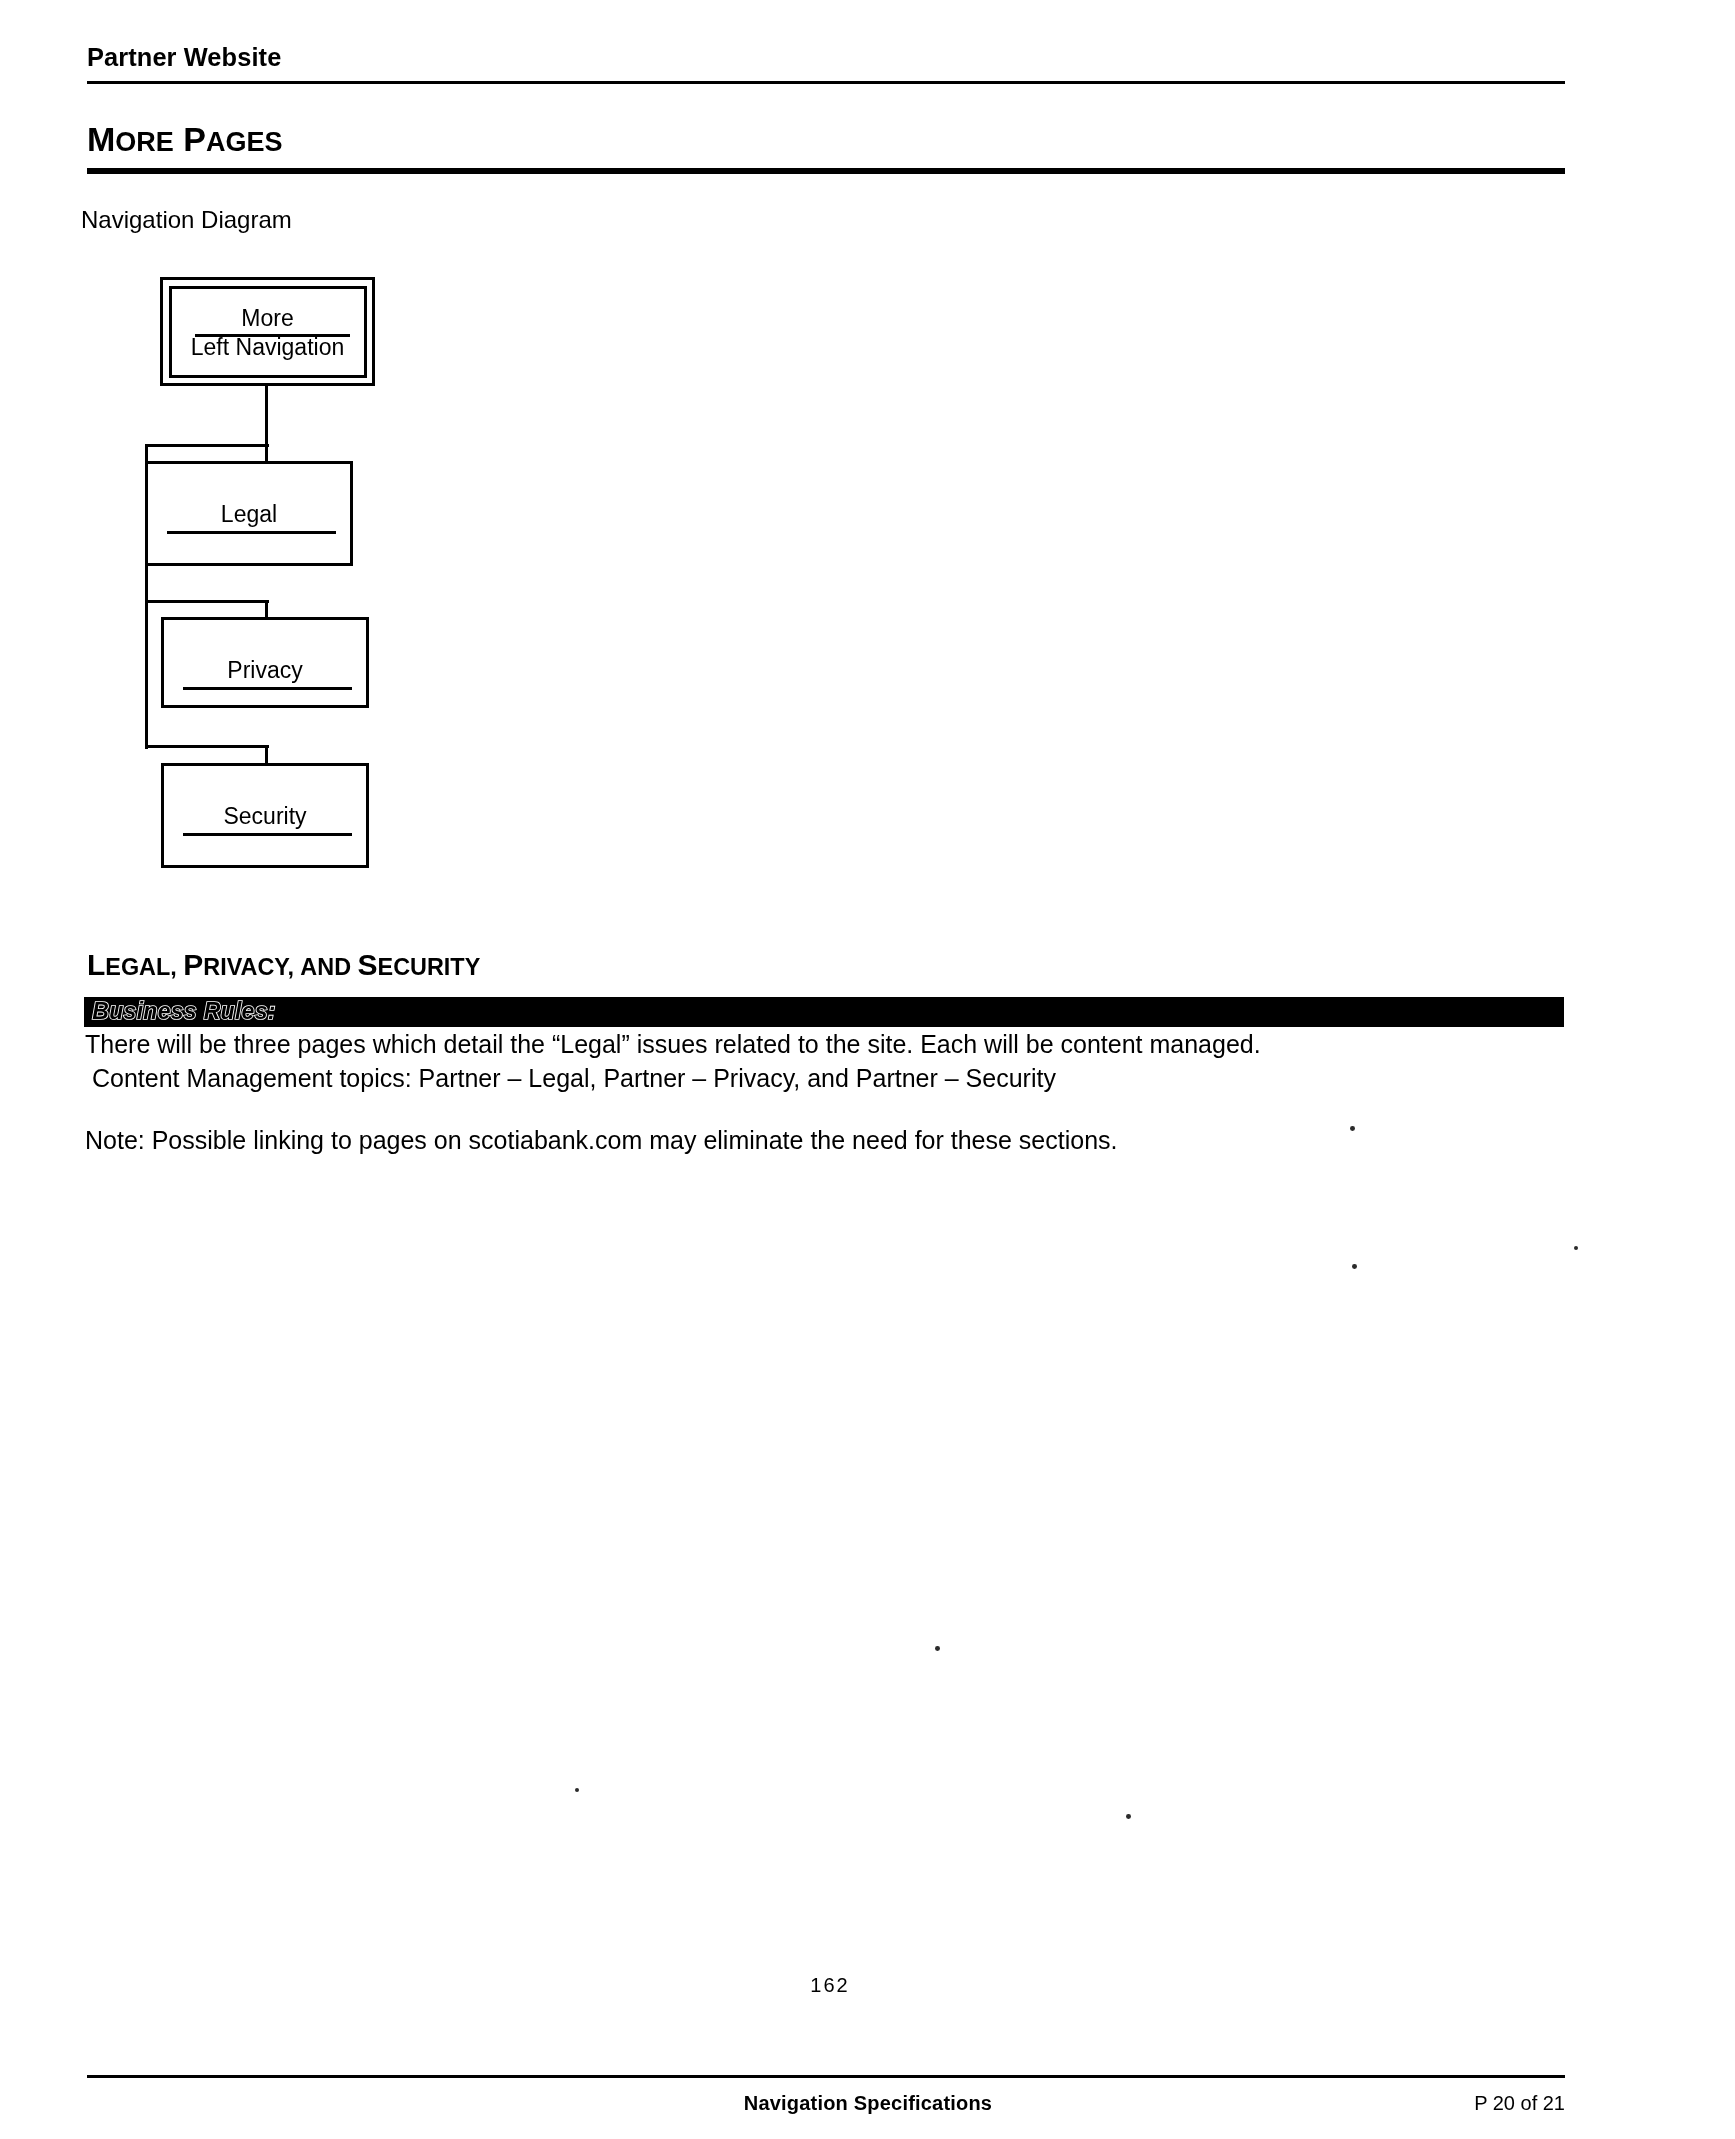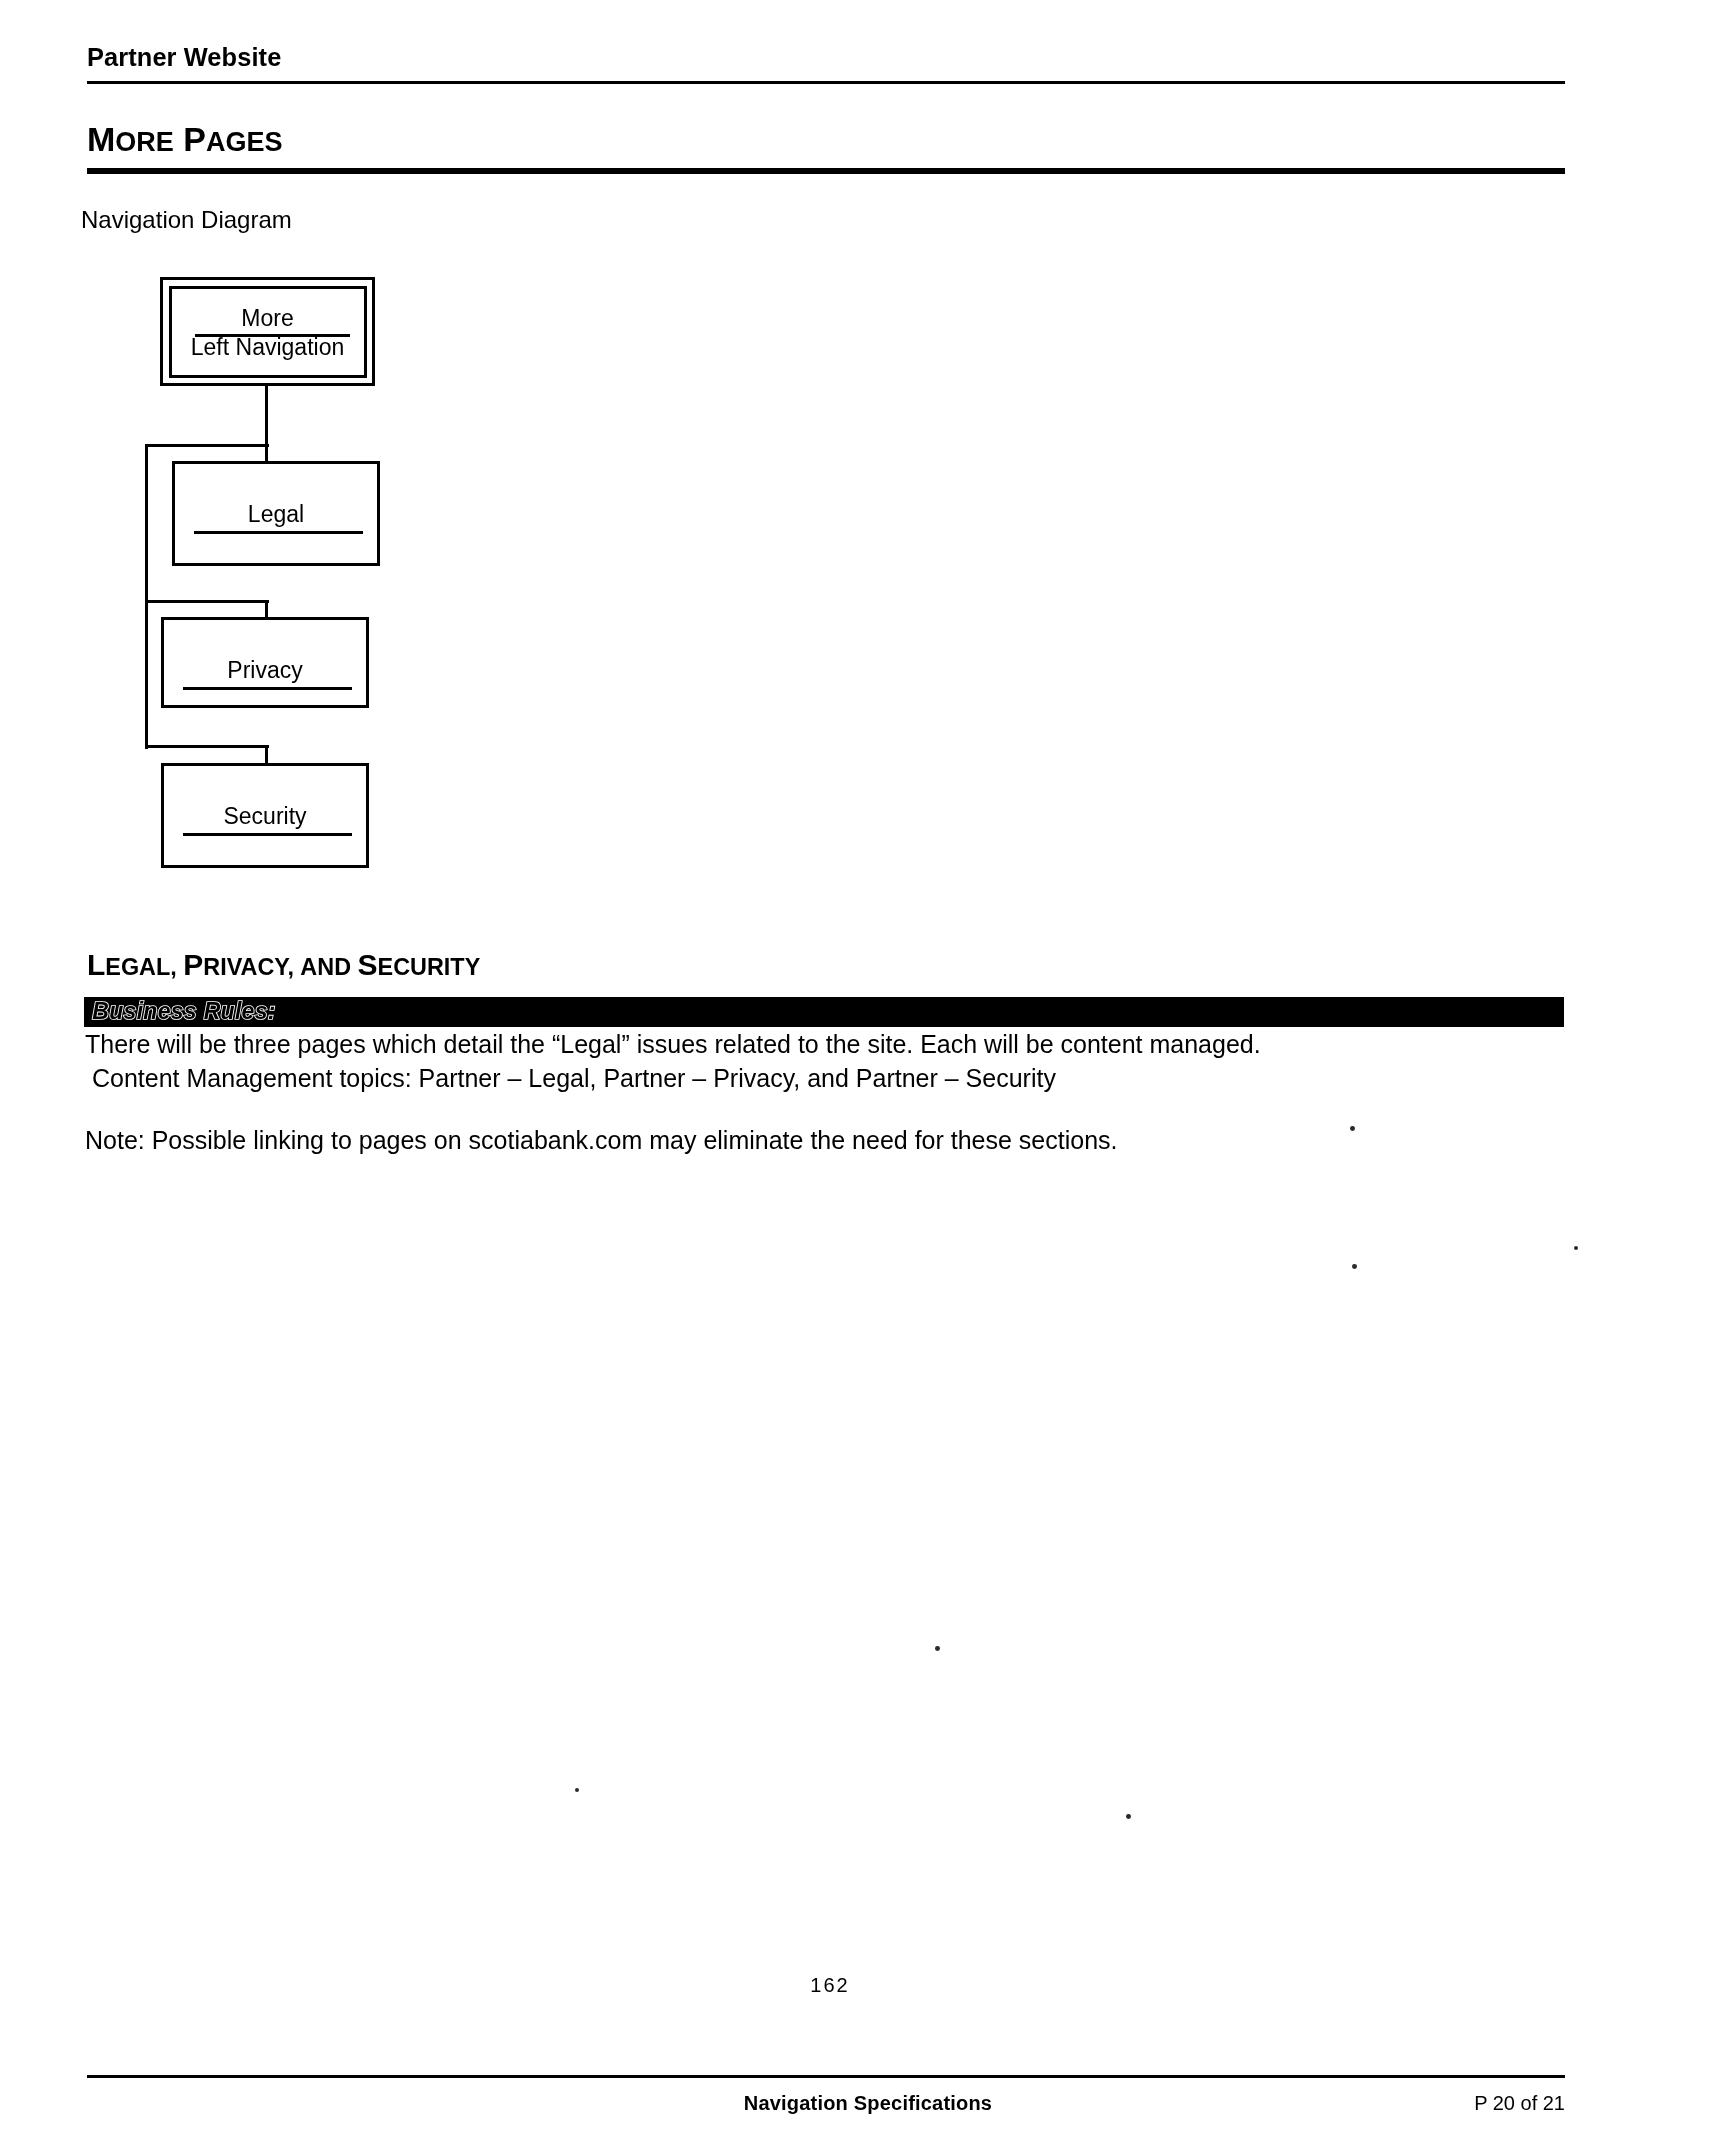--- a/index.html
+++ b/index.html
@@ -232,21 +232,21 @@
     <div class="connector" style="left:145px; top:745px; width:124px; height:3.4px;"></div>
     <div class="connector" style="left:265px; top:745px; width:3.4px; height:55px;"></div>
 
     <div class="nodebox double" style="left:160px; top:277px; width:215px; height:109px;">
       <div class="inner-frame"></div>
       <div class="node-label" style="top:26px;">More</div>
       <div class="node-underline" style="left:32px; top:54px; width:155px;"></div>
       <div class="node-label" style="top:55px;">Left Navigation</div>
     </div>
 
-    <div class="nodebox" style="left:172px; top:461px; width:208px; height:105px;">
+    <div class="nodebox" style="left:145px; top:461px; width:208px; height:105px;">
       <div class="node-label" style="top:38px;">Legal</div>
       <div class="node-underline" style="left:19px; top:67px; width:169px;"></div>
     </div>
 
     <div class="nodebox" style="left:161px; top:617px; width:208px; height:91px;">
       <div class="node-label" style="top:38px;">Privacy</div>
       <div class="node-underline" style="left:19px; top:67px; width:169px;"></div>
     </div>
 
     <div class="nodebox" style="left:161px; top:763px; width:208px; height:105px;">

